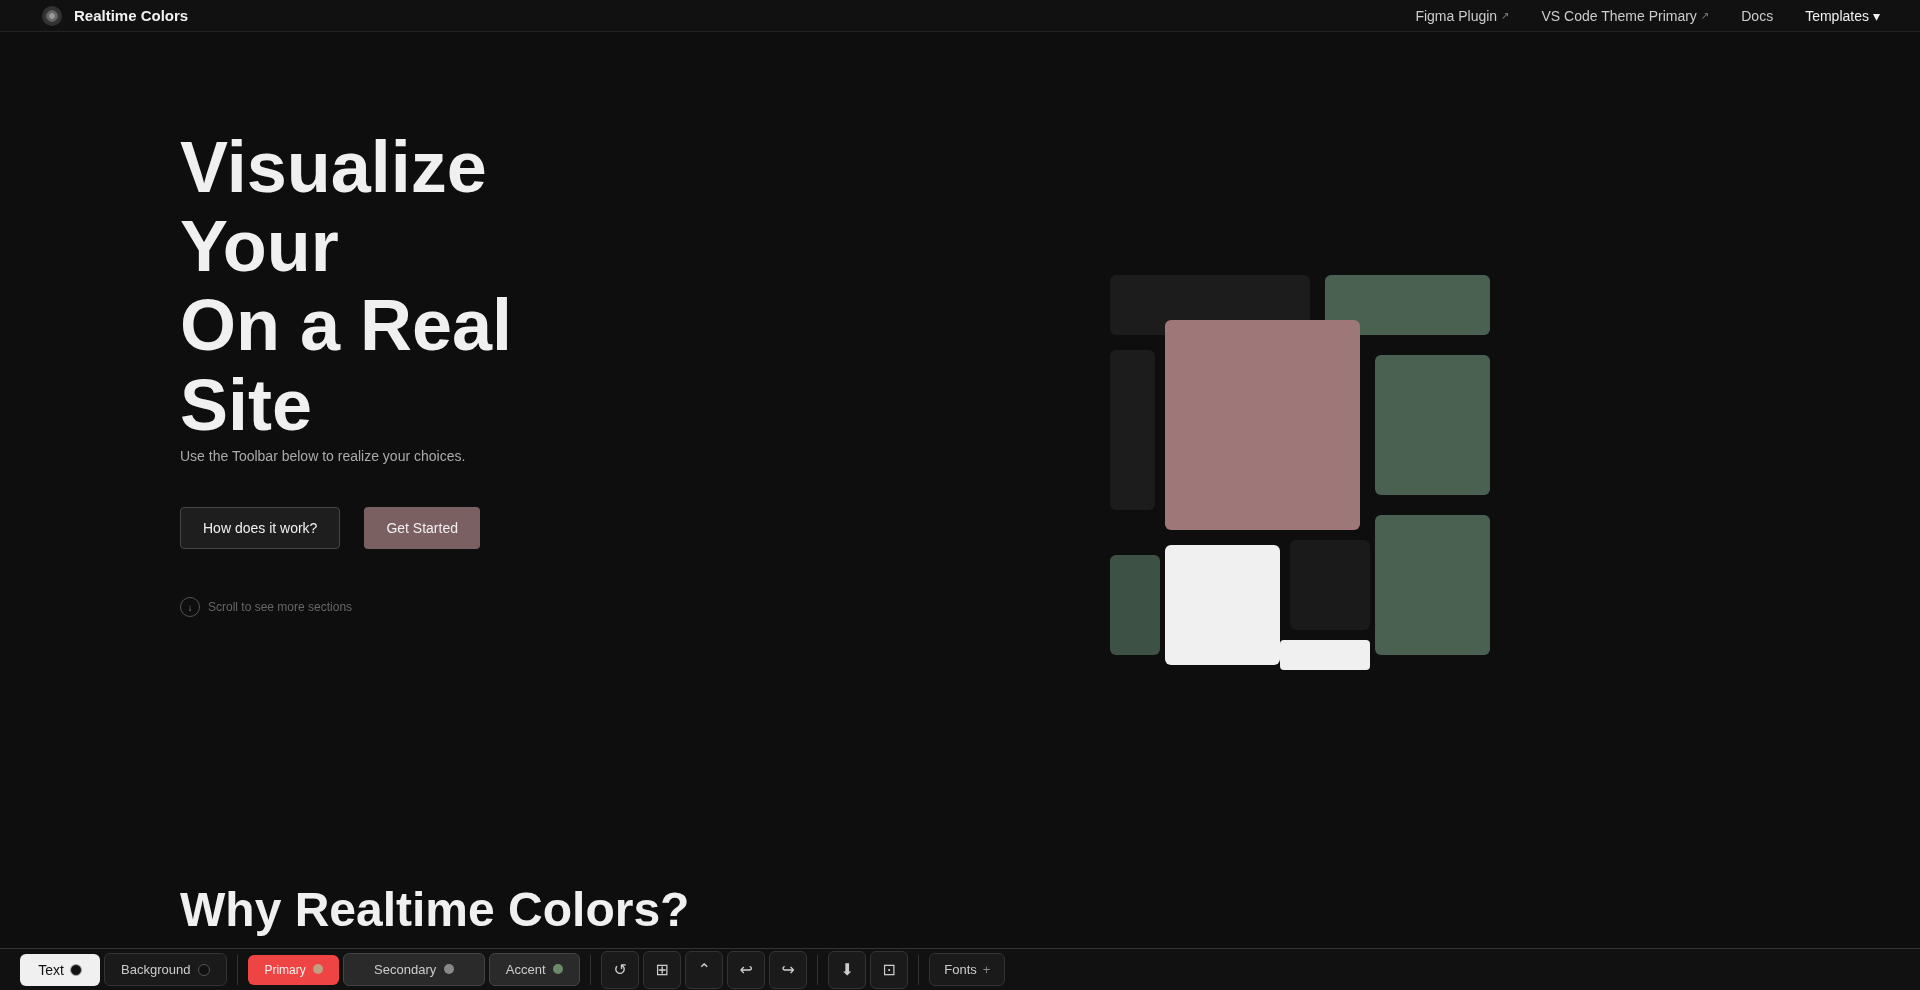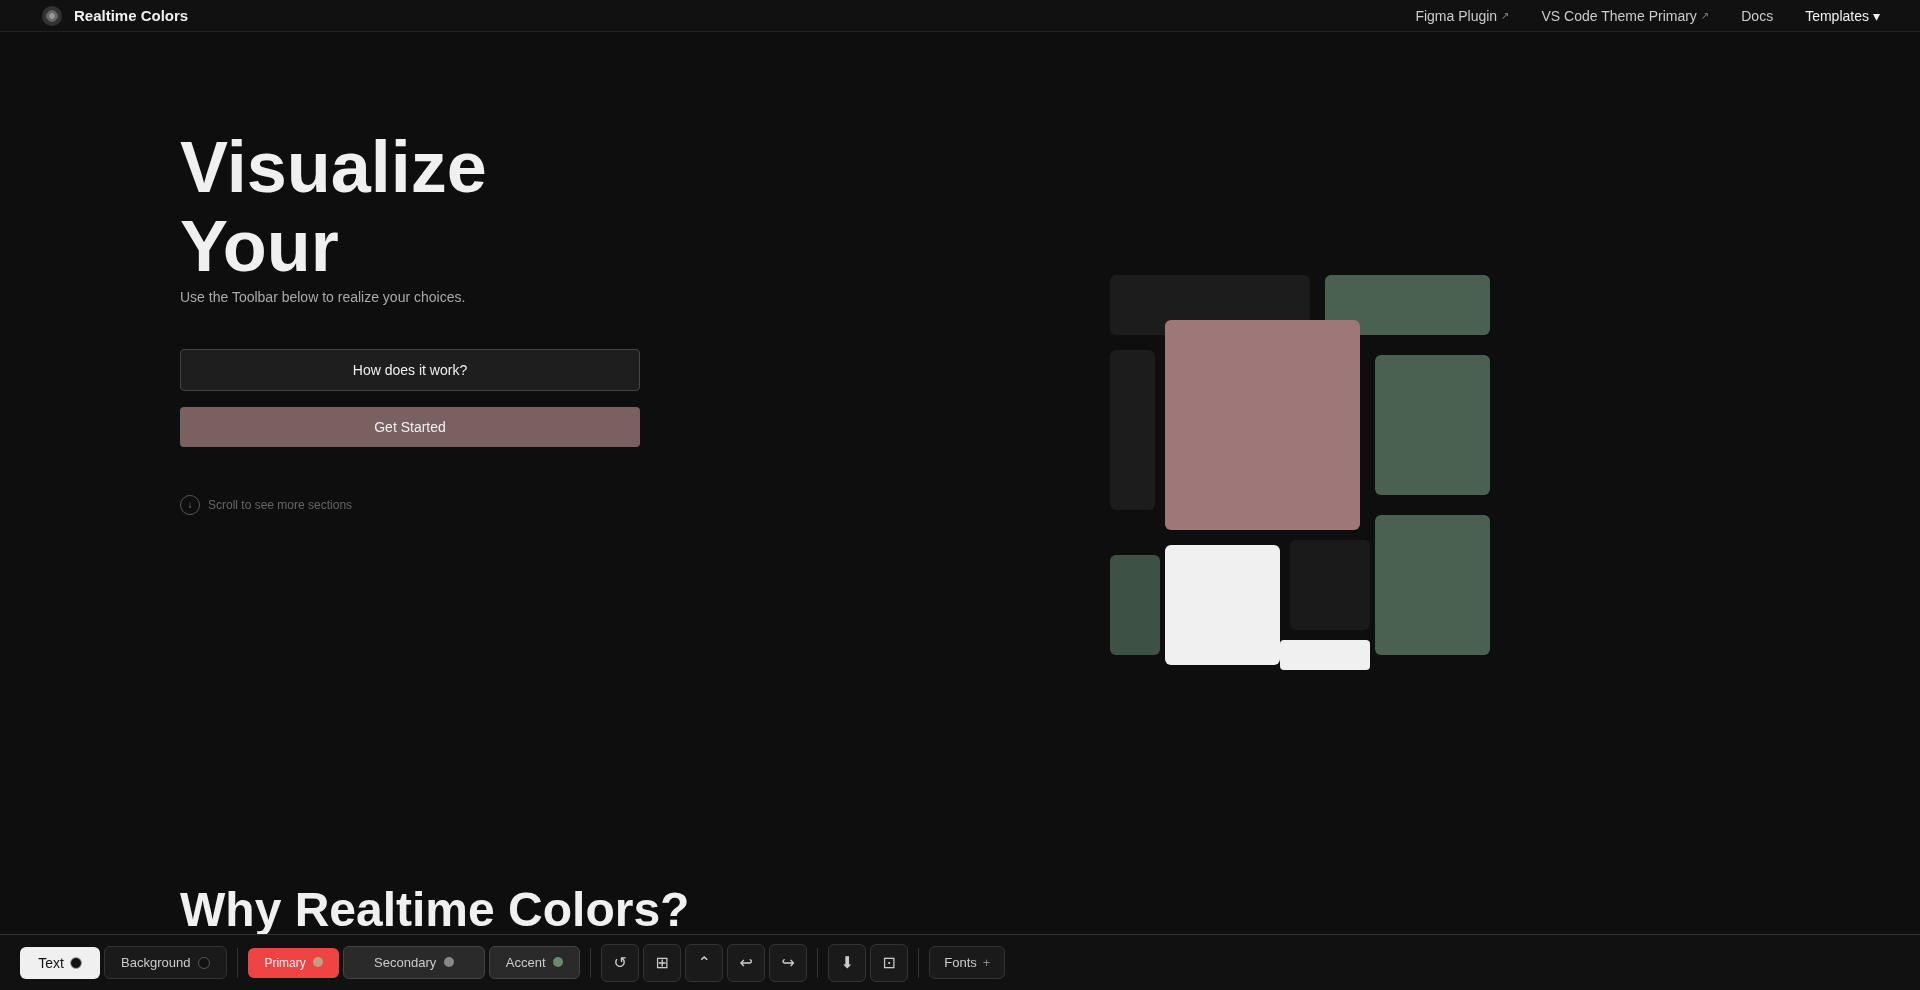--- a/index.html
+++ b/index.html
@@ -139,23 +139,22 @@
       font-family: sans-serif;
       color: #aaaaaa;
       line-height: 1.6;
       margin-bottom: 40px;
     }
 
     .hero-subtitle p { margin-bottom: 4px; }
 
     .hero-buttons {
       display: flex;
-      gap: 16px;
+      gap: 24px;
       margin-bottom: 48px;
-      flex-direction: column;
     }
 
     .btn-how {
       padding: 12px 22px;
       background: #1e1e1e;
       color: #f0f0f0;
       border: 1px solid #444;
       font-size: 14px;
       font-family: sans-serif;
       cursor: pointer;
@@ -223,21 +222,21 @@
       color: #f0f0f0;
       margin-bottom: 40px;
     }
 
     
     .toolbar {
       position: fixed;
       bottom: 0;
       left: 0;
       right: 0;
-      height: 56px;
+      height: 42px;
       background: #111;
       border-top: 1px solid #333;
       display: flex;
       align-items: center;
       gap: 4px;
       padding: 0 20px;
       z-index: 200;
     }
 
     .toolbar-text-btn {
@@ -372,20 +371,21 @@
       <span>▾</span>
     </button>
   </div>
 </nav>
 
 <div class="main-content">
 
   <div class="hero-left">
     <h1 class="hero-title">
       <span class="hero-title-line1">Visualize Your</span>
+      <span class="hero-title-line3">On a Real Site</span>
     </h1>
     <div class="hero-subtitle">
       <p>Use the Toolbar below to realize your choices.</p>
     </div>
     <div class="hero-buttons">
       <button class="btn-how">How does it work?</button>
       <button class="btn-get-started">Get Started</button>
     </div>
     <div class="hero-scroll">
       <div class="scroll-circle">↓</div>

